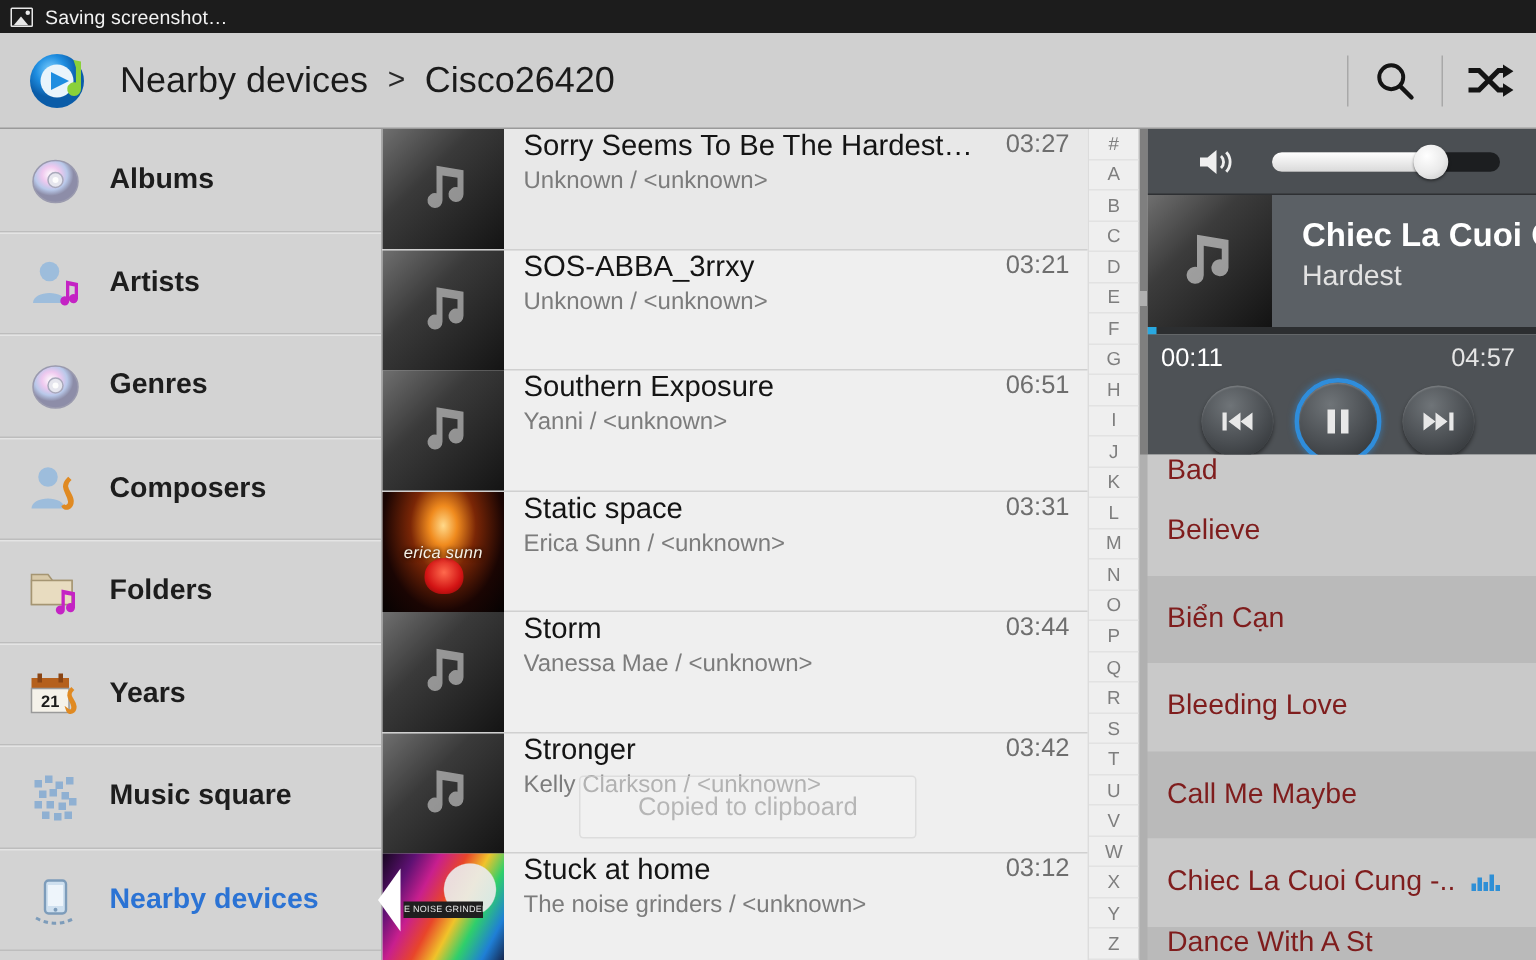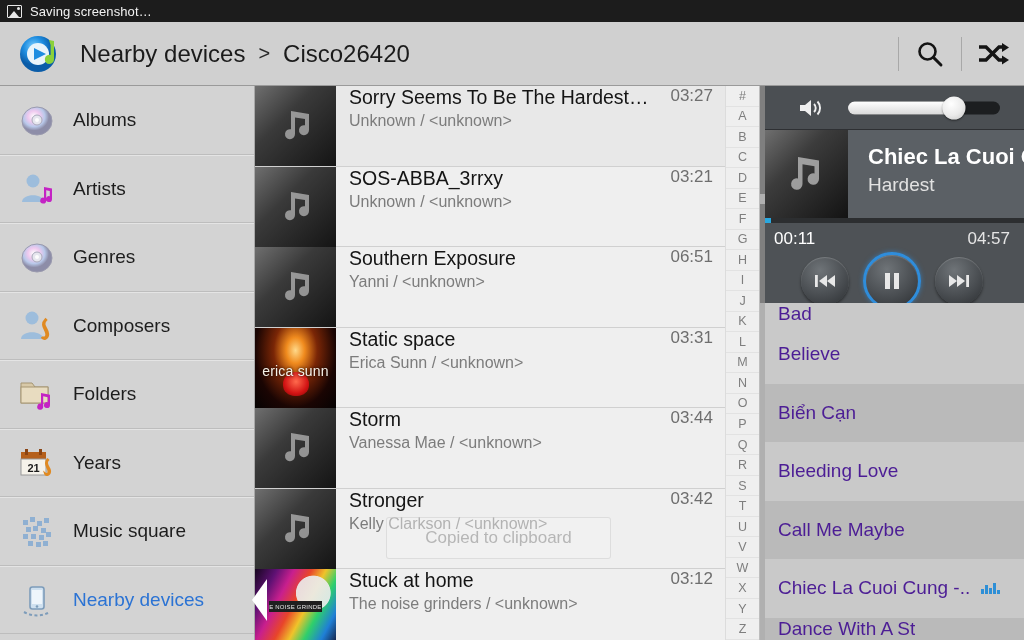--- a/index.html
+++ b/index.html
@@ -61,21 +61,21 @@
     width: 255px; background: #d3d3d3; flex: none;
     border-right: 1px solid #a9a9a9; position: relative;
   }
   .side-item {
     height: 68.5px; display: flex; align-items: center;
     border-bottom: 1px solid #bdbdbd;
     border-top: 1px solid #e4e4e4; position: relative;
   }
   .side-item:first-child { border-top: none; }
   .side-ico { width: 40px; height: 40px; margin-left: 17px; flex: none; position: relative; }
-  .side-lb { font-size: 19px; color: #1d1d1d; margin-left: 16px; }
+  .side-lb { font-size: 19px; color: #1d1d1d; margin-left: 16px; font-weight: bold; }
   .side-item.sel .side-lb { color: #2b73d4; }
   .sel-arrow {
     position: absolute; right: -13px; top: 50%; transform: translateY(-50%);
     width: 0; height: 0;
     border-top: 21px solid transparent; border-bottom: 21px solid transparent;
     border-right: 15px solid #ffffff; z-index: 6;
   }
 
   
   .tracklist { width: 470px; background: #efefef; flex: none; position: relative; }
@@ -87,22 +87,22 @@
   .thumb {
     width: 81px; height: 80px; flex: none; position: relative; overflow: hidden;
     background: linear-gradient(135deg,#6f6f6f 0%,#3a3a3a 38%,#141414 100%);
   }
   .thumb .note { position: absolute; left: 50%; top: 50%; transform: translate(-50%,-52%); }
   .thumb.art-candle {
     background: radial-gradient(ellipse at 50% 28%, #ffd98a 0%, #f08b1e 16%, #7a2606 38%, #1a0503 70%, #050202 100%);
   }
   .thumb.art-candle .cap {
     position: absolute; left: 0; right: 0; top: 44%;
-    text-align: center; font-size: 14px; color: #f5f1e8;
-    letter-spacing: .2px; text-shadow: 0 0 3px #000;
+    text-align: center; font-size: 11px; color: #f5f1e8;
+    letter-spacing: .2px; text-shadow: 0 0 3px #000; font-style: italic;
   }
   .thumb.art-candle .flame {
     position: absolute; left: 50%; top: 56%; transform: translateX(-50%);
     width: 26px; height: 24px; border-radius: 50% 50% 45% 45%;
     background: radial-gradient(circle at 50% 40%, #ff6a4d 0%, #d31414 60%, #7a0505 100%);
   }
   .thumb.art-prism {
     background:
       radial-gradient(circle at 72% 30%, rgba(235,235,235,.92) 0 21%, rgba(235,235,235,0) 22%),
       linear-gradient(118deg, #16061f 0%, #5e1173 18%, #c81f8e 32%, #e8452a 46%,
@@ -199,21 +199,21 @@
     display: flex; align-items: center; justify-content: center;
   }
   .cbtn.play {
     width: 58px; height: 58px; border: 3px solid #2f8ddb;
     box-shadow: inset 0 1px 1px rgba(255,255,255,.18), 0 0 5px rgba(47,141,219,.65);
   }
 
   .qlist { position: absolute; left: 0; right: 0; top: 217px; bottom: 0; overflow: hidden; }
   .qrow {
     height: 58.5px; display: flex; align-items: center;
-    padding-left: 18px; font-size: 19px; color: #4c1d95;
+    padding-left: 18px; font-size: 19px; color: #7f1d1d;
   }
   .qrow.odd { background: #c9c9c9; }
   .qrow.even { background: #bababa; }
   .qrow.partial-top { height: 22px; align-items: flex-start; overflow: hidden; }
   .qrow.partial-bot { height: 34px; align-items: flex-start; overflow: hidden; }
   .qname { white-space: nowrap; overflow: hidden; text-overflow: clip; }
   .eqico { display: inline-flex; align-items: flex-end; gap: 1.5px; height: 12px; margin-left: 11px; }
   .eqico i { width: 2.5px; background: #2e8fd6; display: block; }
 
   .rail {

